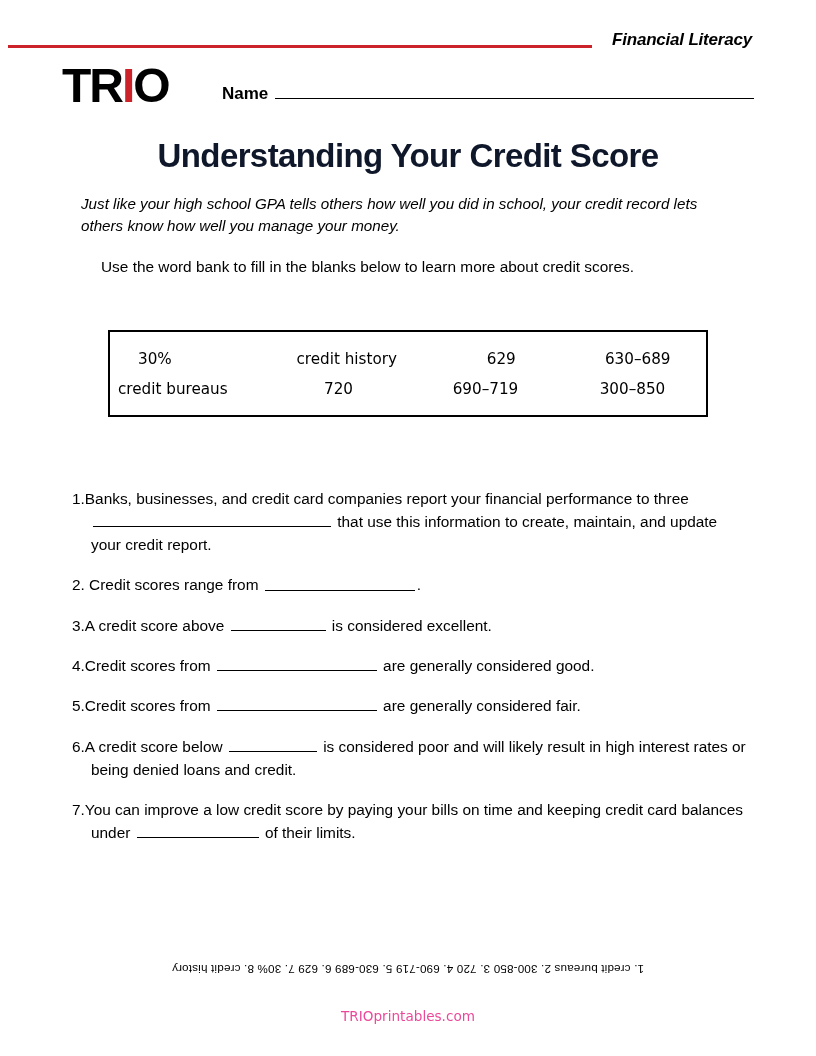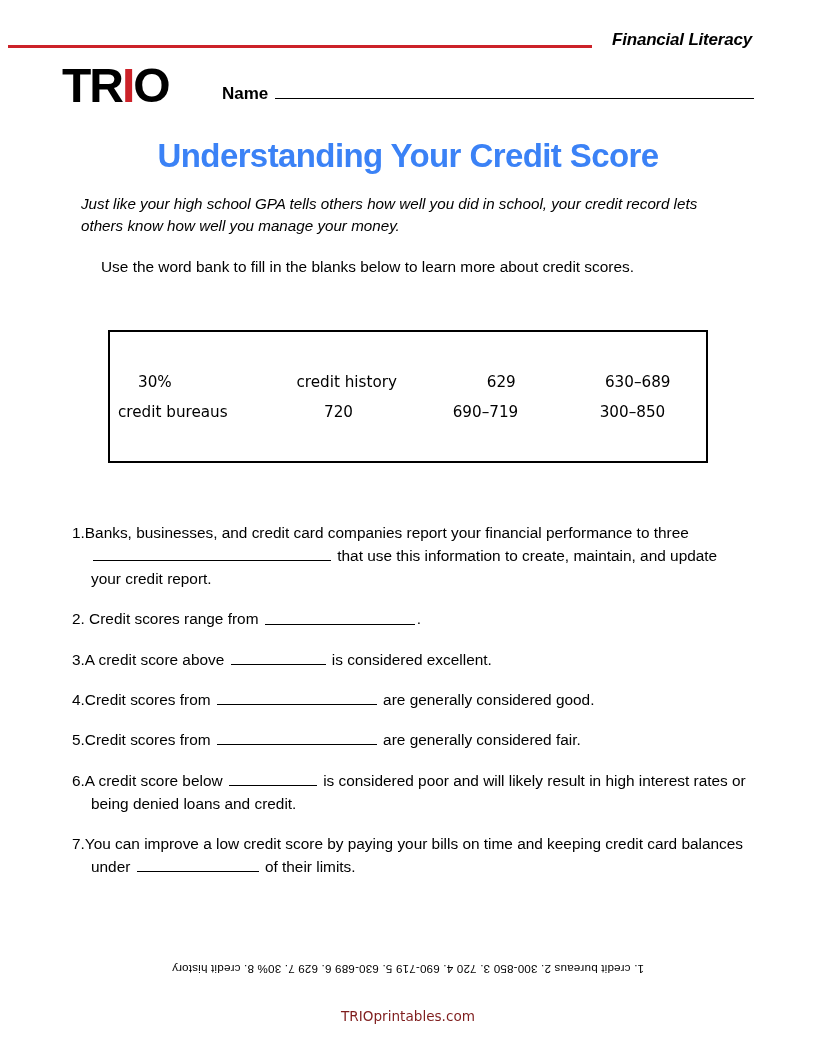--- a/index.html
+++ b/index.html
@@ -85,21 +85,21 @@
     height: 15px;
   }
 
   
   .title {
     position: absolute;
     top: 137px;
     left: 0;
     right: 0;
     text-align: center;
-    color: #3b82f6;
+    color: #0f172a;
     font-size: 33px;
     font-weight: bold;
     letter-spacing: -0.6px;
   }
 
   
   .intro-italic {
     position: absolute;
     top: 193px;
     left: 81px;
@@ -117,21 +117,21 @@
     line-height: 1.45;
     margin-left: 17px;
   }
 
   
   .wordbank {
     position: absolute;
     left: 108px;
     top: 330px;
     width: 600px;
-    height: 133px;
+    height: 87px;
     border: 2.6px solid #000;
     box-sizing: border-box;
     display: flex;
     flex-direction: column;
     justify-content: center;
   }
   .wb-row {
     display: flex;
     width: 100%;
     padding: 6px 0;
@@ -150,21 +150,20 @@
   .wb-row2 .wb-cell:nth-child(2) { text-align: center; }
   .wb-row2 .wb-cell:nth-child(3) { text-align: center; }
   .wb-row2 .wb-cell:nth-child(4) { text-align: center; }
 
   
   .questions {
     position: absolute;
     left: 72px;
     top: 487px;
     width: 678px;
-    margin-top: 34px;
   }
   .q {
     position: relative;
     font-size: 15.4px;
     line-height: 1.5;
     margin-bottom: 17px;
     padding-left: 19px;
     text-indent: -19px;
   }
   .q .num {
@@ -199,21 +198,21 @@
 
   
   .footer {
     position: absolute;
     left: 0;
     right: 0;
     top: 1008px;
     text-align: center;
     font-size: 13.6px;
     font-family: "DejaVu Sans", sans-serif;
-    color: #7f1d1d;
+    color: #ec4899;
   }
 </style>
 </head>
 <body>
 
 <div class="page">
 
   <div class="header">
     <div class="header-rule"></div>
     <div class="header-subject">Financial Literacy</div>

